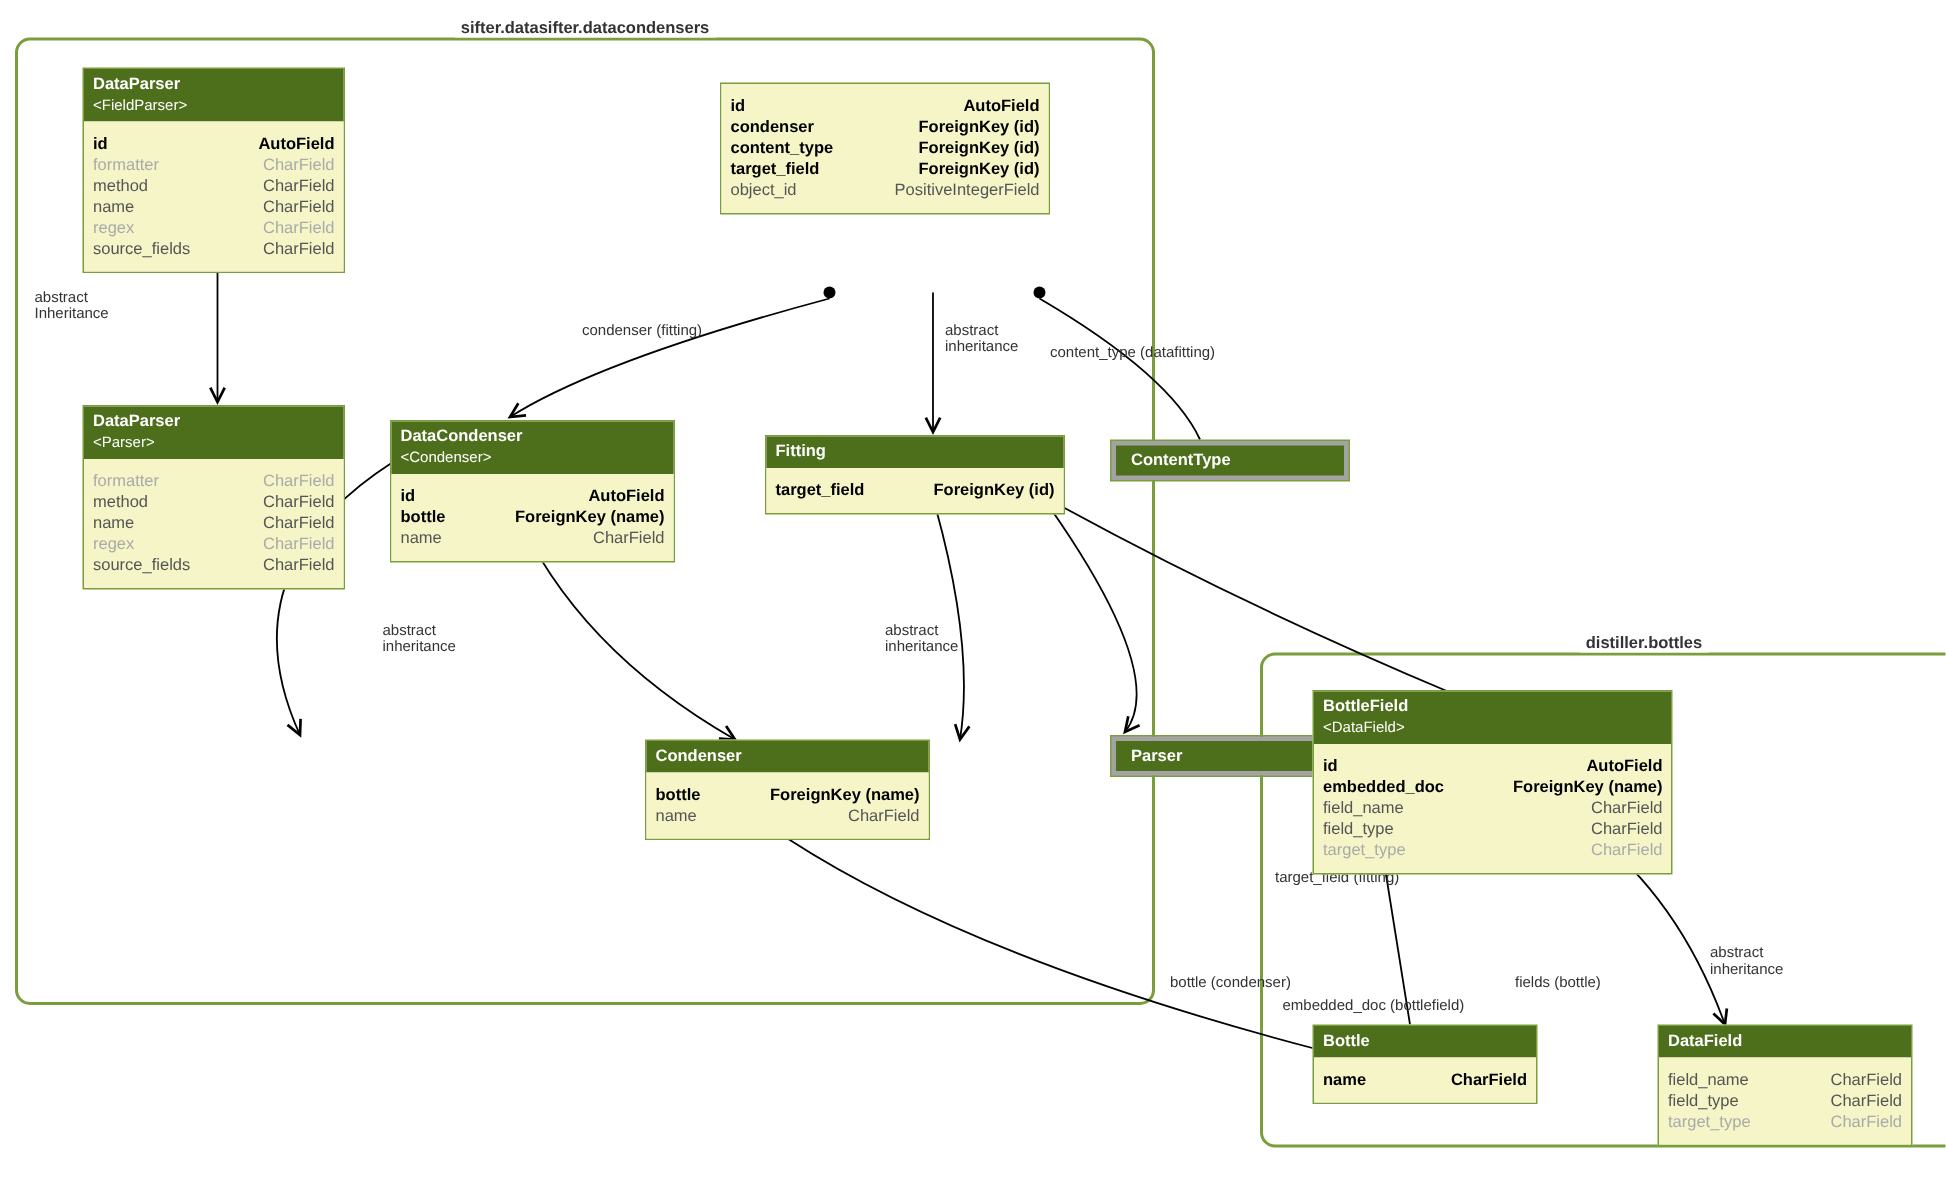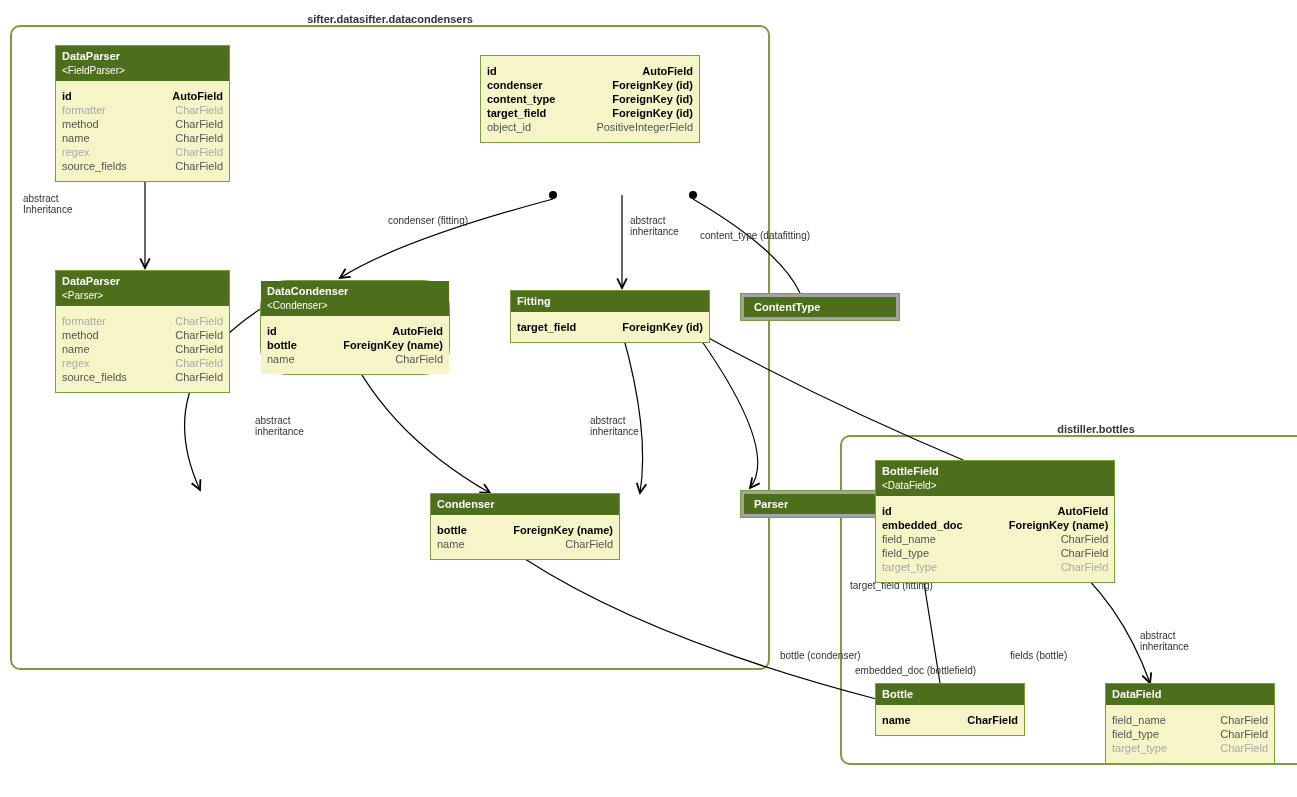--- a/index.html
+++ b/index.html
@@ -251,21 +251,21 @@
         <span class="field-name bold">target_field</span>
         <span class="field-type bold">ForeignKey (id)</span>
       </div>
       <div class="entity-row">
         <span class="field-name">object_id</span>
         <span class="field-type">PositiveIntegerField</span>
       </div>
     </div>
   </div>
 
-  <div class="entity" style="left:260px;top:280px;min-width:190px;border-radius:27px;">
+  <div class="entity" style="left:260px;top:280px;min-width:190px;">
     <div class="entity-header">
       <div>DataCondenser</div>
       <div class="stereotype">&lt;Condenser&gt;</div>
     </div>
     <div class="entity-body">
       <div class="entity-row">
         <span class="field-name bold">id</span>
         <span class="field-type bold">AutoField</span>
       </div>
       <div class="entity-row">

